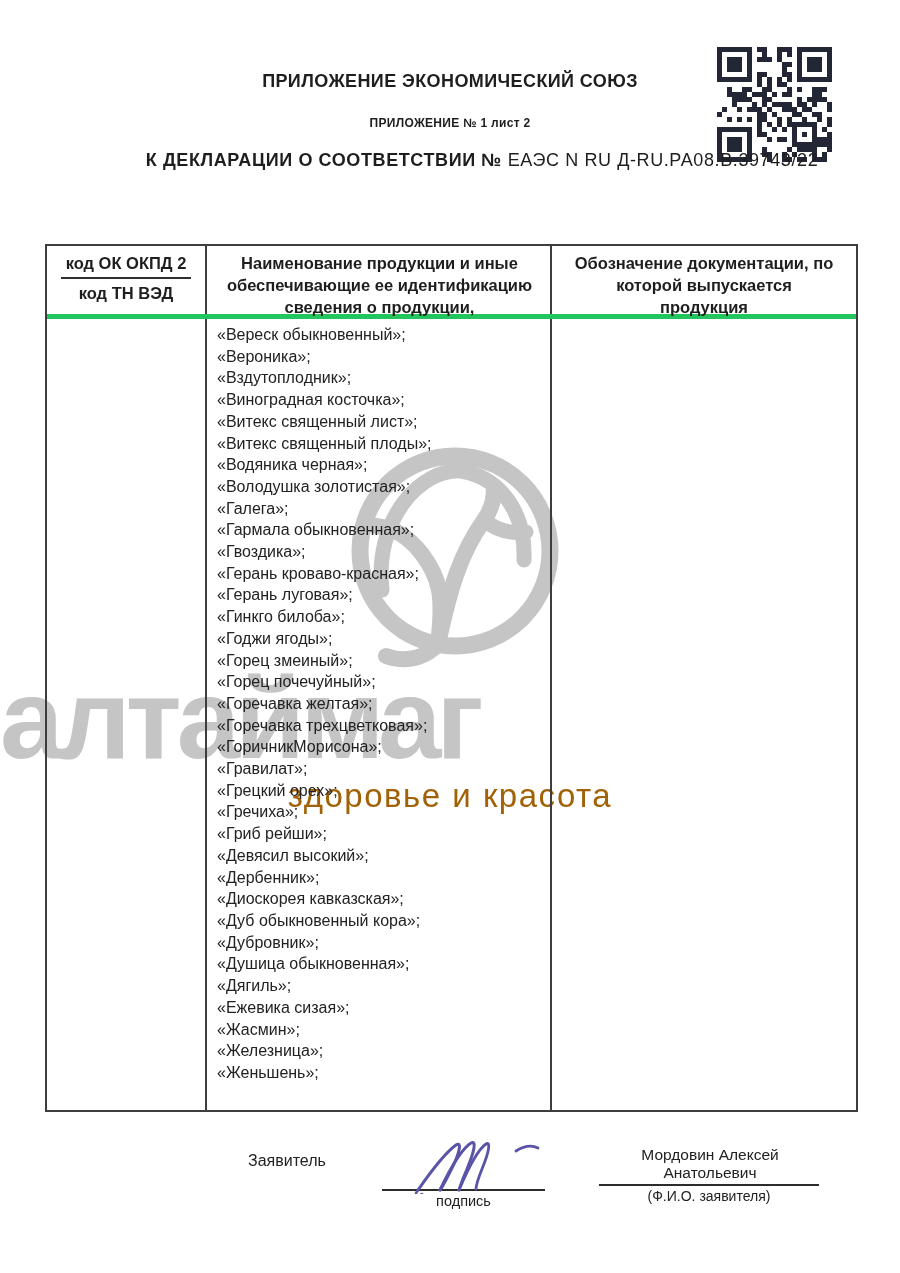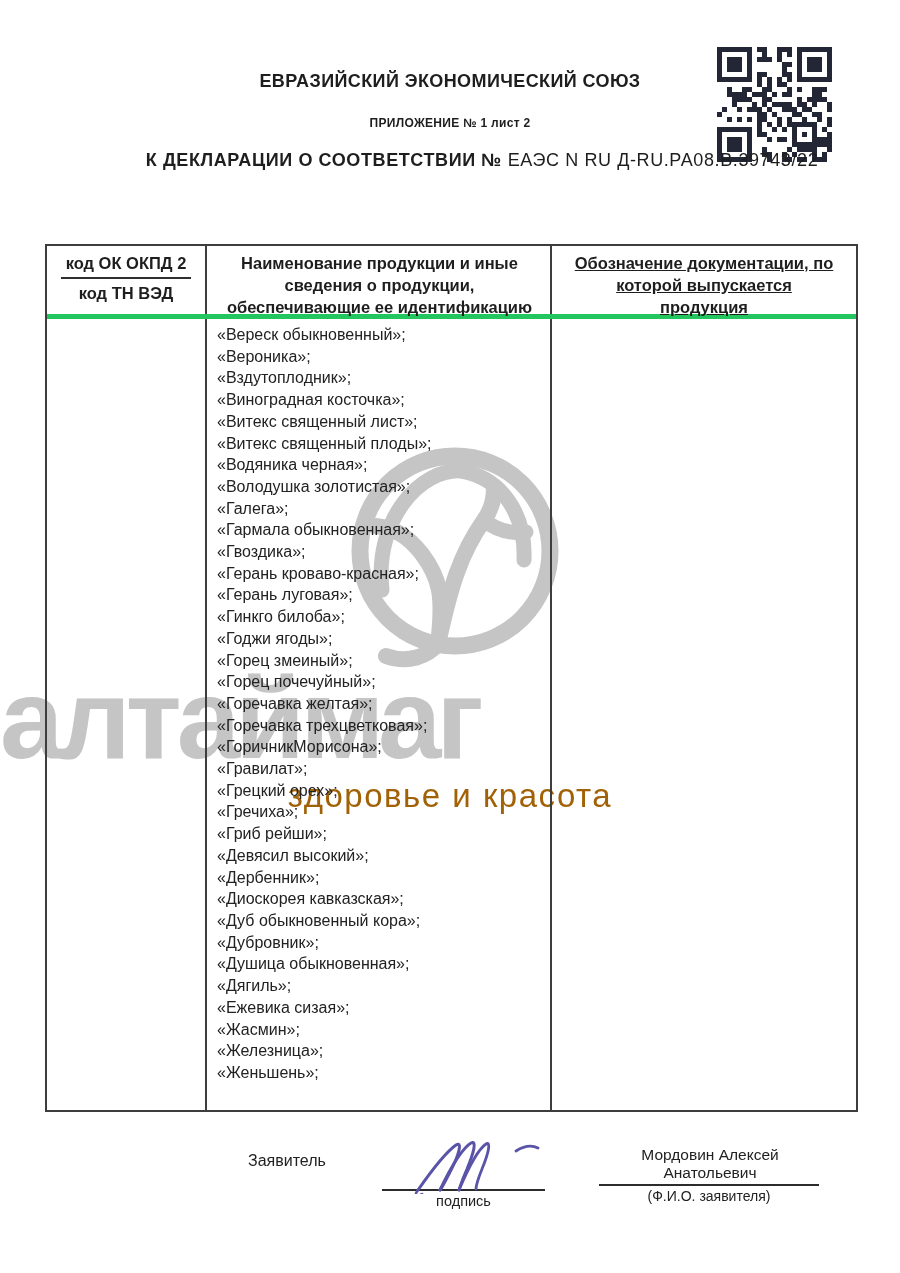--- a/index.html
+++ b/index.html
@@ -30,21 +30,21 @@
   }
   
   .doc-table{
     position:absolute; left:45px; top:244px; width:813px; height:868px;
     border:2px solid #3d3d3d; box-sizing:border-box; z-index:1; background:transparent;
   }
   .t-row{display:flex; box-sizing:border-box;}
   .thead{height:73px; border-bottom:5px solid #22c55e;}
   .tbody{height:calc(100% - 73px);}
   .cell{box-sizing:border-box; border-right:2px solid #3d3d3d;}
-  .cell:last-child{border-right:none;text-decoration:underline;}
+  .cell:last-child{border-right:none;}
   .c1{width:160px;}
   .c2{width:345px;}
   .c3{flex:1;}
   .th{font-size:16.5px; font-weight:bold; text-align:center; line-height:22px; padding-top:6px;}
   .th-divider{width:130px; margin:3px auto 3px auto; border-top:2px solid #2f2f2f; height:0;}
   .c2.th{padding-left:14px; padding-right:12px;}
   .c3.th{padding-left:20px; padding-right:20px;}
   .product-list{padding:5px 0 0 10px; font-size:16px; line-height:21.7px; color:#222; text-align:left;}
   
   .applicant{position:absolute; left:248px; top:1152px; font-size:16px; color:#222; z-index:1;}
@@ -67,21 +67,21 @@
       <path d="M124,33 C162,40 188,74 186,122" stroke="#c5c5c5" stroke-width="15" stroke-linecap="round"></path>
       <path d="M100,206 C106,158 102,140 84,116 C70,98 56,90 38,88" stroke="#c5c5c5" stroke-width="16" stroke-linecap="round"></path>
       <path d="M100,206 C112,150 122,116 146,82 C152,74 156,64 156,50" stroke="#c5c5c5" stroke-width="16" stroke-linecap="round"></path>
       <path d="M146,82 C158,92 172,96 188,94" stroke="#c5c5c5" stroke-width="15" stroke-linecap="round"></path>
       <path d="M100,206 C90,218 70,226 48,218" stroke="#c5c5c5" stroke-width="16" stroke-linecap="round"></path>
     </svg>
     <div class="wm-text">алтаймаг</div>
     <div class="wm-sub">здоровье и красота</div>
   </div>
 
-  <div class="hdr-line hdr-1">ЕВРАЗИЙСКИЙ ЭКОНОМИЧЕСКИЙ СОЮЗ</div>
+  <div class="hdr-line hdr-1">ПРИЛОЖЕНИЕ ЭКОНОМИЧЕСКИЙ СОЮЗ</div>
   <div class="hdr-line hdr-2">ПРИЛОЖЕНИЕ № 1 лист 2</div>
   <div class="hdr-line hdr-3"><span class="b">К ДЕКЛАРАЦИИ О СООТВЕТСТВИИ № </span><span>ЕАЭС N RU Д-RU.РА08.В.39743/22</span></div>
 
   <div class="qr">
     <svg id="qr-svg" viewBox="0 0 115 115" width="115" height="115">
         <rect x="40" y="0" width="5" height="5" fill="#232634"></rect>
         <rect x="45" y="0" width="5" height="5" fill="#232634"></rect>
         <rect x="60" y="0" width="5" height="5" fill="#232634"></rect>
         <rect x="65" y="0" width="5" height="5" fill="#232634"></rect>
         <rect x="70" y="0" width="5" height="5" fill="#232634"></rect>
@@ -251,22 +251,22 @@
 
   <div class="doc-table">
     <div class="t-row thead">
       <div class="cell c1 th">
         <div>код ОК ОКПД 2</div>
         <div class="th-divider"></div>
         <div>код ТН ВЭД</div>
       </div>
       <div class="cell c2 th">
         <div>Наименование продукции и иные</div>
+        <div>обеспечивающие ее идентификацию</div>
         <div>сведения о продукции,</div>
-        <div>обеспечивающие ее идентификацию</div>
       </div>
       <div class="cell c3 th">
         <div>Обозначение документации, по</div>
         <div>которой выпускается продукция</div>
       </div>
     </div>
     <div class="t-row tbody">
       <div class="cell c1"></div>
       <div class="cell c2 product-list">
           <div>«Вереск обыкновенный»;</div>

